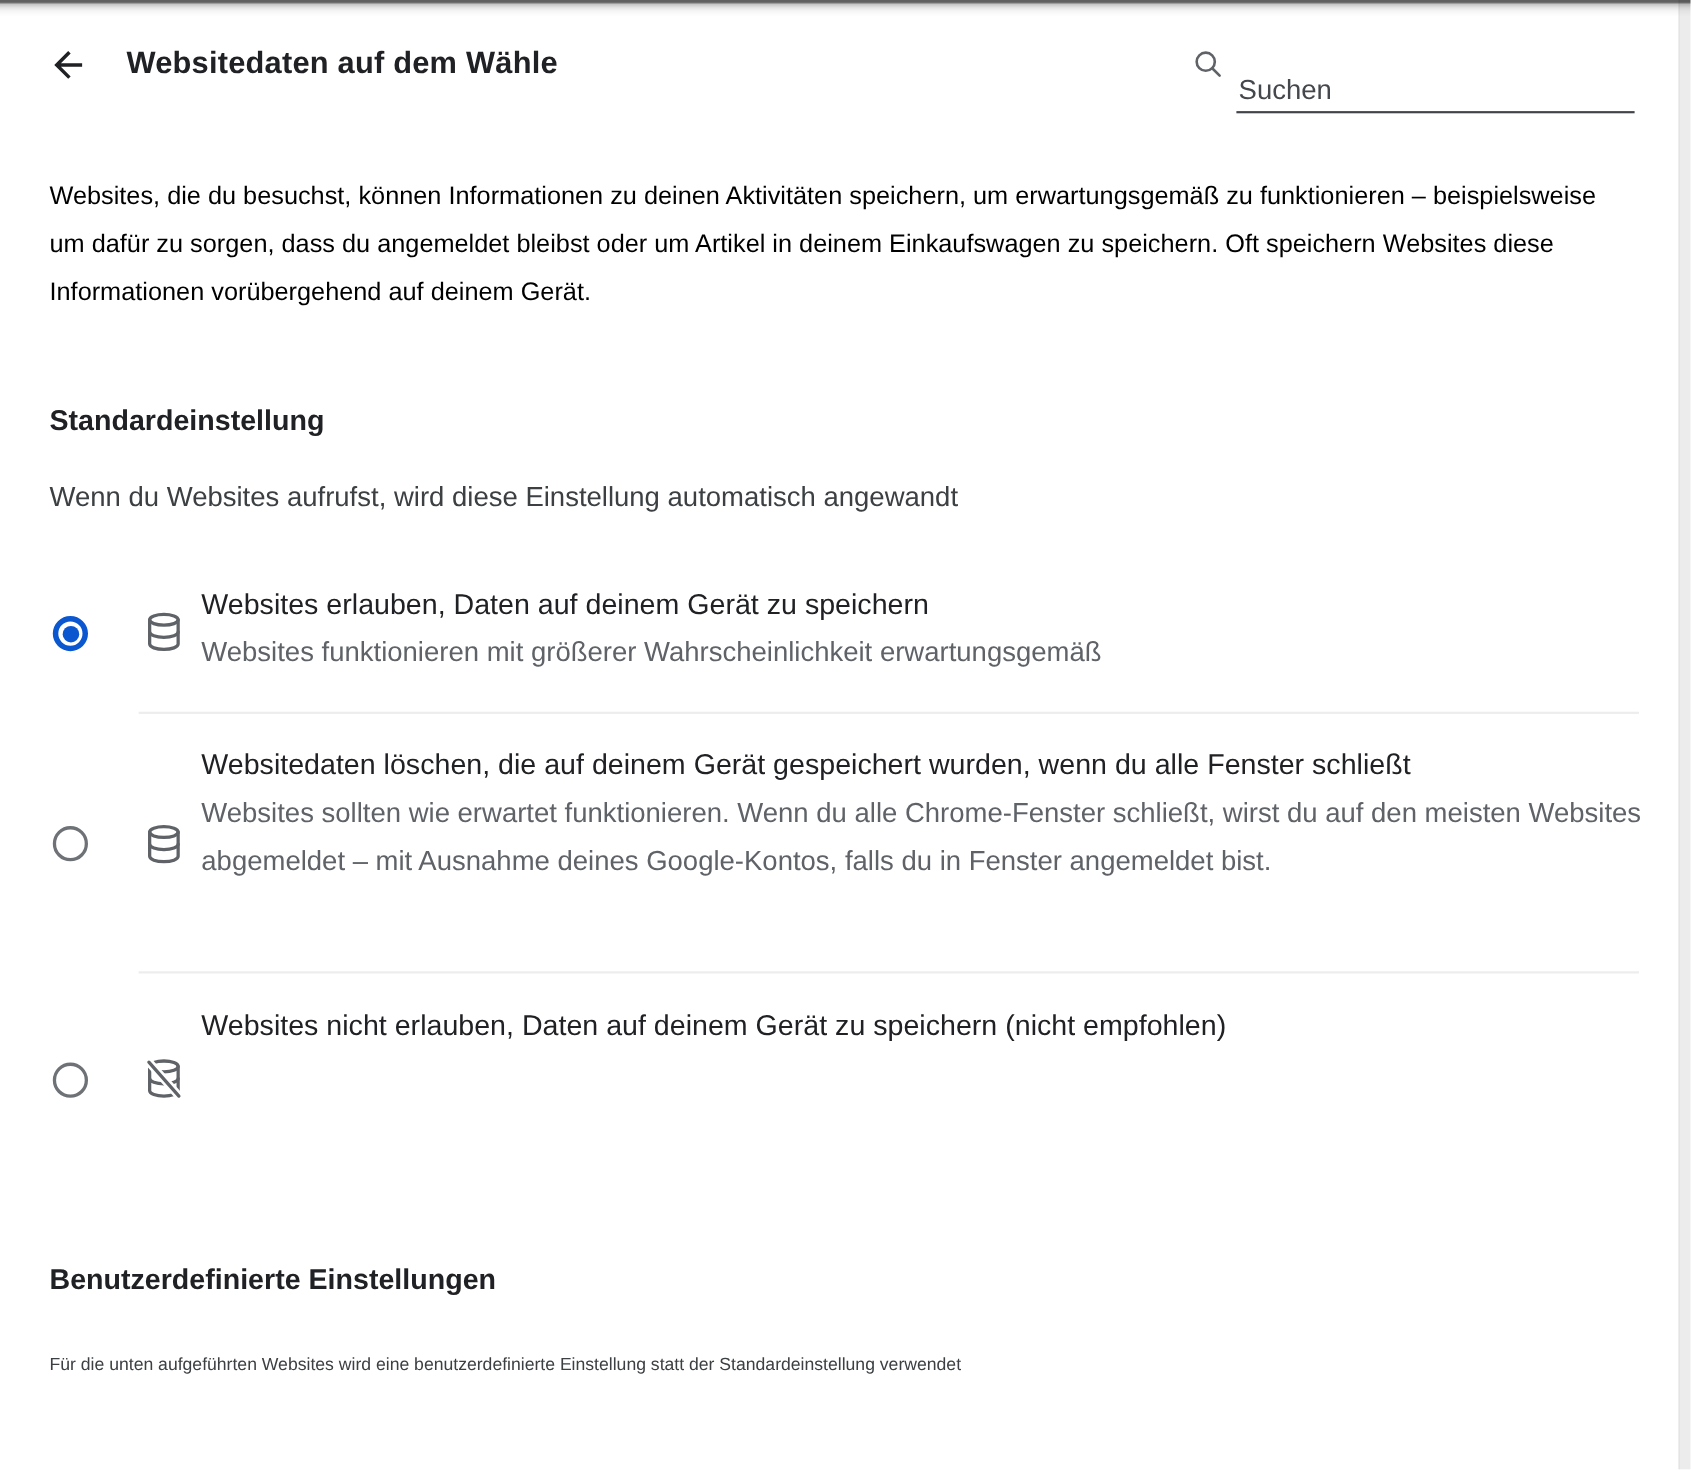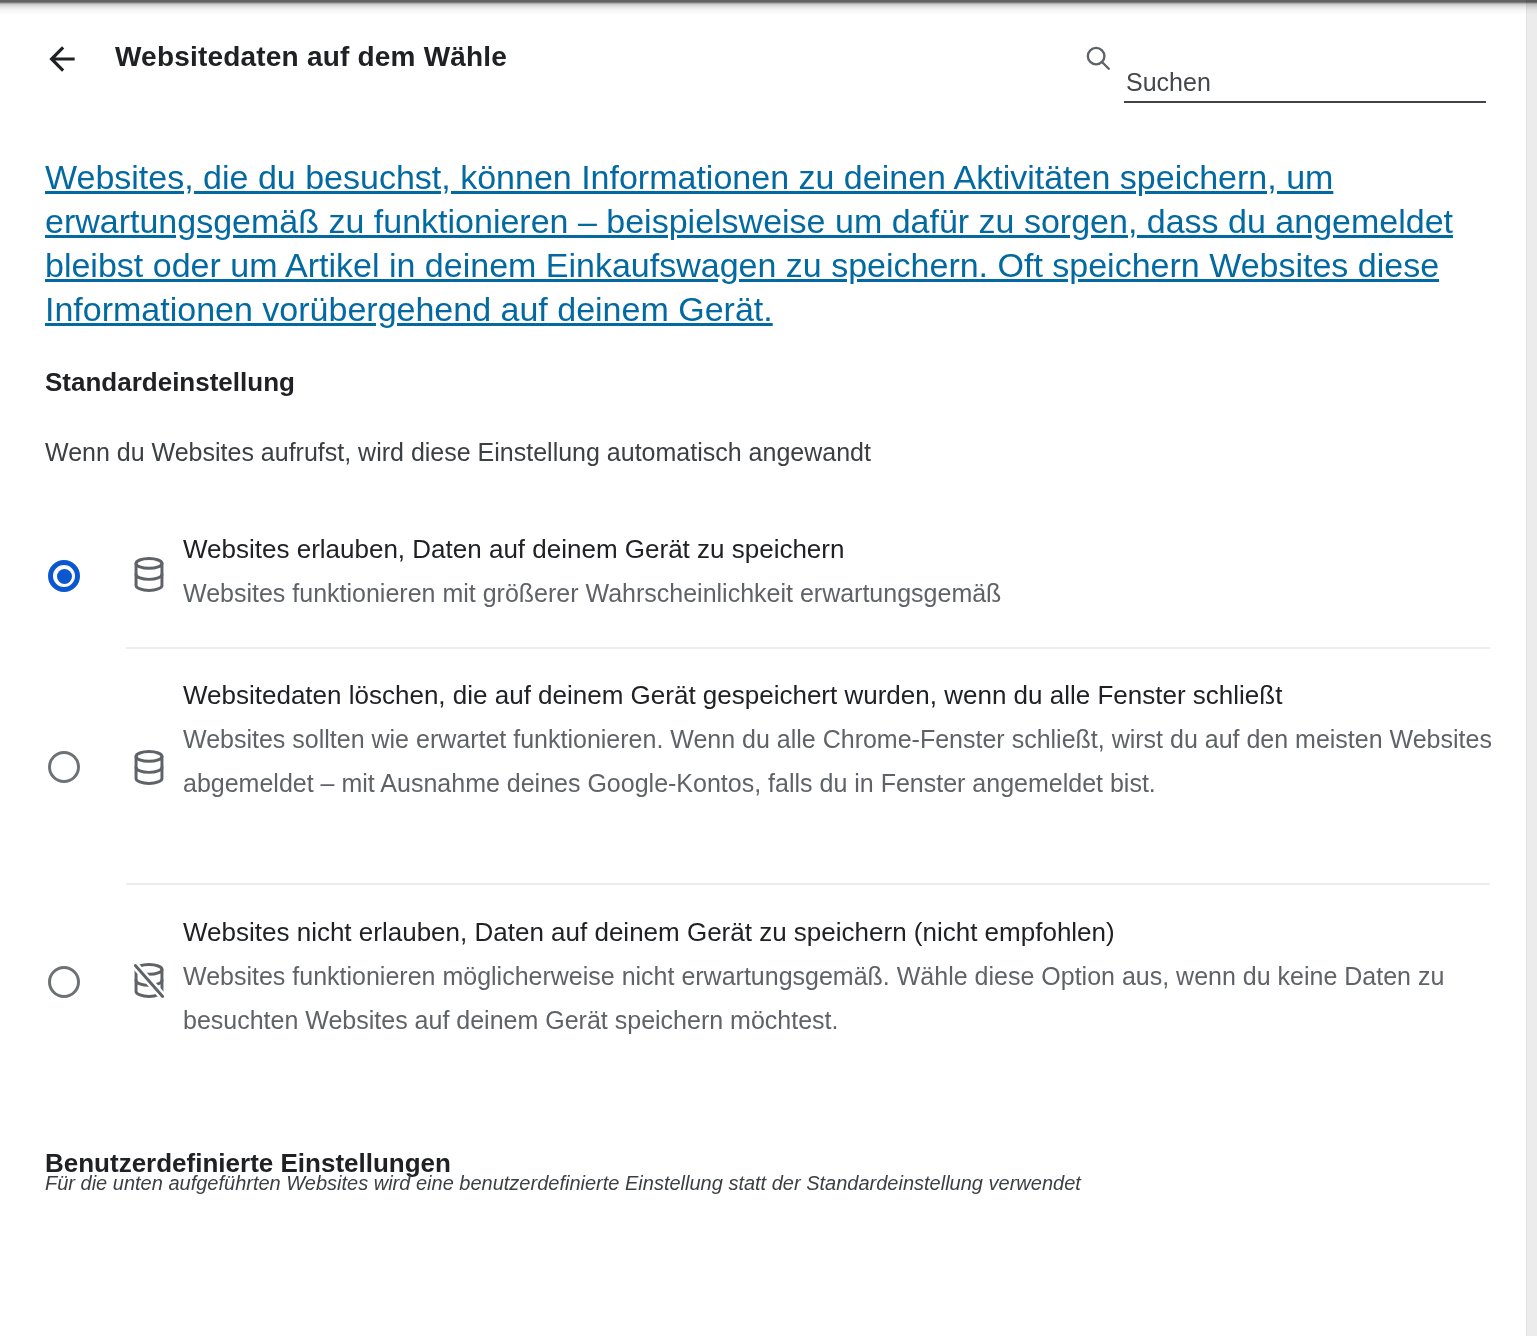--- a/index.html
+++ b/index.html
@@ -21,31 +21,31 @@
   .page-title { position:absolute; left:115px; top:41px; font-size:28px; font-weight:600;
     color:#202124; letter-spacing:0.2px; white-space:nowrap; }
 
   .search-icon { position:absolute; left:1083px; top:43px; width:30px; height:30px; }
   .search-input { position:absolute; left:1124px; top:36px; width:362px; height:39px;
     border:none; border-bottom:2px solid #41454a; background:transparent; outline:none;
     font-family:"Liberation Sans", sans-serif; font-size:25px; color:#3c4043; padding:0 2px;margin-top:28px; }
   .search-input::placeholder { color:#44474b; opacity:1; }
 
   .intro { position:absolute; left:45px; top:155px; width:1430px;
-    font-size:34px; line-height:44px; color:#0369a1;text-decoration:underline; }
+    font-size:23px; line-height:44px; color:#000000; }
 
   .h-section { position:absolute; left:45px; font-size:26px; font-weight:600; color:#202124;
     white-space:nowrap; }
   .h-default { top:367px; }
   .h-custom  { top:1148px; }
 
   .sub-default { position:absolute; left:45px; top:430px; width:1430px;
     font-size:25px; line-height:44px; color:#3c4043; }
-  .sub-custom  { position:absolute; left:45px; top:1160px; width:1430px;
-    font-size:20px; line-height:46px; color:#3c4043;font-style:italic; }
+  .sub-custom  { position:absolute; left:45px; top:1218px; width:1430px;
+    font-size:16px; line-height:46px; color:#3c4043; }
 
   
   .option { position:absolute; left:0; right:47px; cursor:pointer; }
   .radio  { position:absolute; left:48px; width:32px; height:32px; border-radius:50%; }
   .radio.unselected { border:3px solid #6e7276; background:#fff; }
   .radio.selected   { border:5px solid var(--accent,#0b57d0); background:#fff;
     display:flex; align-items:center; justify-content:center; }
   .radio.selected .dot { width:15px; height:15px; border-radius:50%;
     background:var(--accent,#0b57d0); }
   .opt-icon { position:absolute; left:128px; width:42px; height:42px; }
@@ -129,18 +129,17 @@
     <g fill="none" stroke="#5f6368" stroke-width="1.7" stroke-linecap="round">
       <ellipse cx="12" cy="5.4" rx="7.4" ry="2.8"></ellipse>
       <path d="M4.6 5.4v6.3a7.4 2.8 0 0 0 14.8 0V5.4"></path>
       <path d="M4.6 11.7v6.3a7.4 2.8 0 0 0 14.8 0v-6.3"></path>
     </g>
     <path d="M4.2 3.2 L19.8 20.8" stroke="#ffffff" stroke-width="4.4" stroke-linecap="round"></path>
     <path d="M4.2 3.2 L19.8 20.8" stroke="#5f6368" stroke-width="1.7" stroke-linecap="round"></path>
   </svg>
   <div class="opt-text">
     <div class="opt-title">Websites nicht erlauben, Daten auf deinem Gerät zu speichern (nicht empfohlen)</div>
-    <div class="opt-desc">Websites funktionieren möglicherweise nicht erwartungsgemäß. Wähle diese Option aus, wenn du keine Daten zu besuchten Websites auf deinem Gerät speichern möchtest.</div>
   </div>
 </div>
 
 <h2 class="h-section h-custom">Benutzerdefinierte Einstellungen</h2>
 <p class="sub-custom">Für die unten aufgeführten Websites wird eine benutzerdefinierte Einstellung statt der Standardeinstellung verwendet</p>
 
 </body></html>

